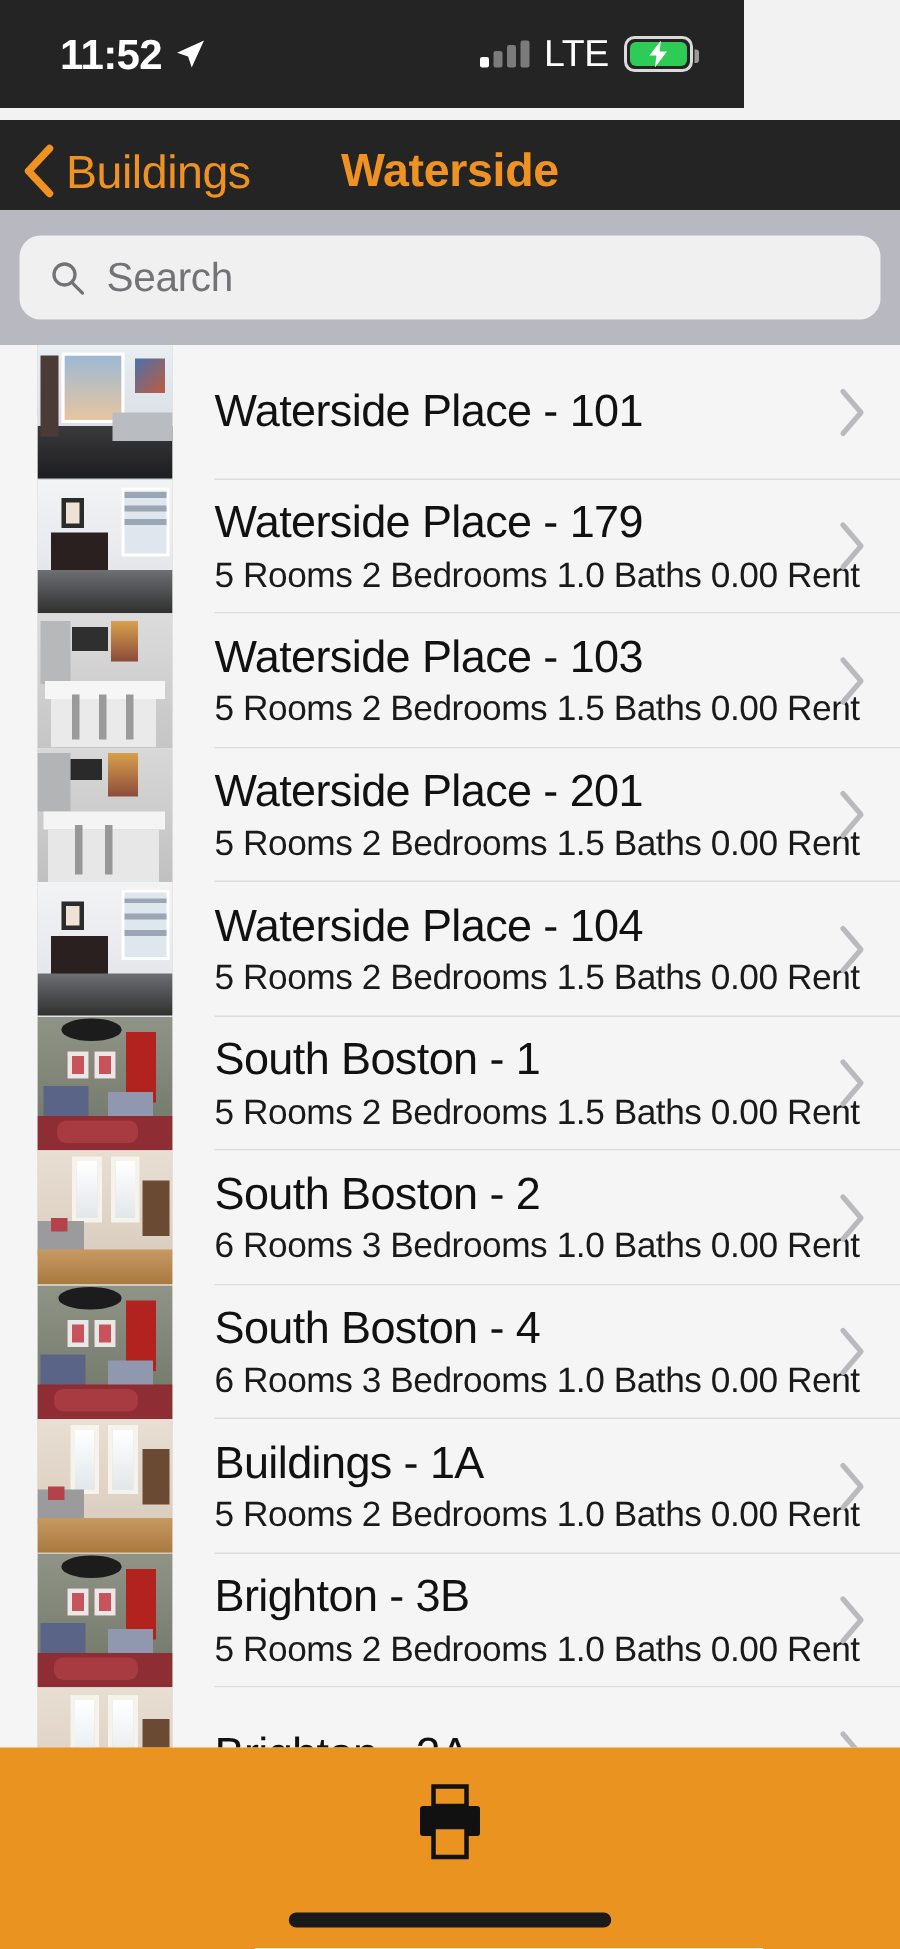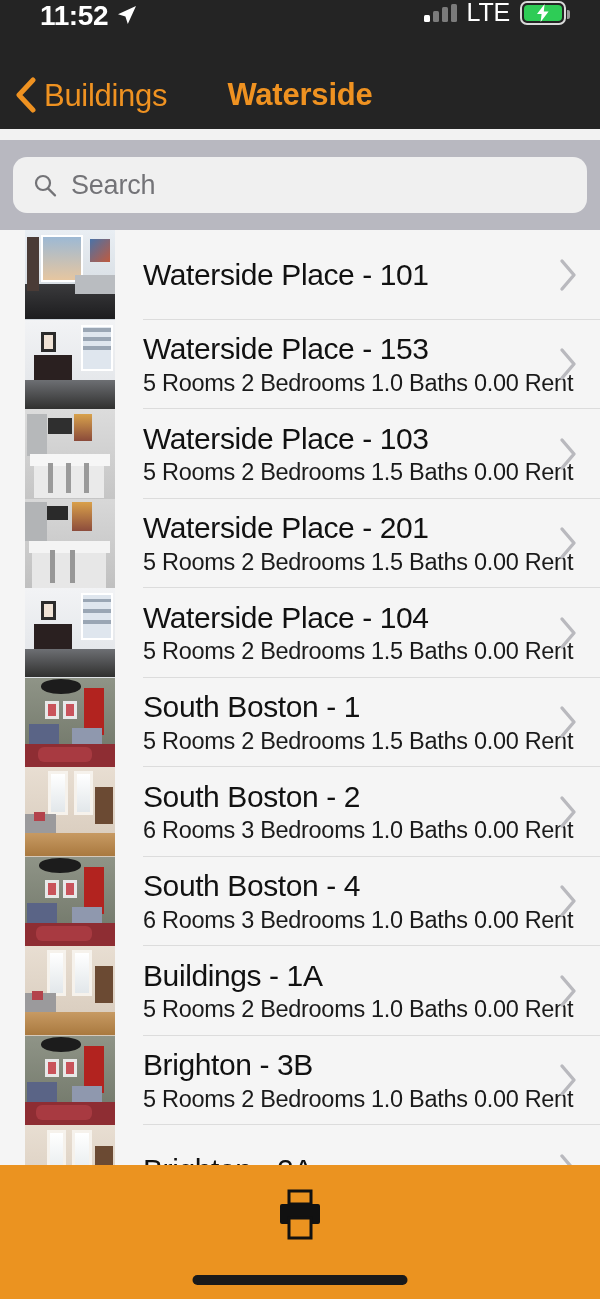--- a/index.html
+++ b/index.html
@@ -19,25 +19,25 @@
     width: 600px;
     height: 1299px;
     overflow: hidden;
     background: #f2f2f2;
   }
 
   
   .status-bar {
     position: absolute;
     top: 0; left: 0;
-    width: 600px;
+    width: 496px;
     height: 72px;
     background: #242424;
     display: flex;
-    align-items: flex-start;
+    align-items: center;
     justify-content: space-between;
     padding: 0 34px 0 40px;
   }
   .status-left {
     display: flex;
     align-items: center;
     gap: 9px;
   }
   .status-time {
     color: #ffffff;
@@ -105,21 +105,21 @@
   .battery .bolt {
     position: absolute;
     left: 50%; top: 50%;
     transform: translate(-50%, -50%);
     width: 16px; height: 18px;
   }
 
   
   .nav-bar {
     position: absolute;
-    top: 61px; left: 0;
+    top: 80px; left: 0;
     width: 600px;
     height: 68px;
     background: #242424;
     display: flex;
     align-items: center;
   }
   .back-button {
     display: flex;
     align-items: center;
     gap: 8px;
@@ -356,21 +356,21 @@
           <div class="sc" style="inset:0;background:linear-gradient(#f2f3f5,#dfe2e6)"></div>
           <div class="sc" style="left:62%;top:6%;width:36%;height:52%;background:#dfe6ee;border:2px solid #fff"></div>
           <div class="sc" style="left:64%;top:10%;width:32%;height:4%;background:#9aa6b4"></div>
           <div class="sc" style="left:64%;top:20%;width:32%;height:4%;background:#9aa6b4"></div>
           <div class="sc" style="left:64%;top:30%;width:32%;height:4%;background:#9aa6b4"></div>
           <div class="sc" style="left:18%;top:14%;width:16%;height:22%;background:#f0e3d6;border:3px solid #2b2b2b"></div>
           <div class="sc" style="left:10%;top:40%;width:42%;height:30%;background:#2a2020"></div>
           <div class="sc" style="left:0;top:68%;width:100%;height:32%;background:linear-gradient(#6d6f73,#30302f)"></div>
         </div>
         <div class="row-body">
-          <div class="row-title">Waterside Place - 153</div>
+          <div class="row-title">Waterside Place - 179</div>
           <div class="row-sub">5 Rooms 2 Bedrooms 1.0 Baths 0.00 Rent</div>
           <div class="row-sep"></div>
         </div>
         <svg class="row-chevron" viewBox="0 0 20 34">
           <path d="M4 3 L16 17 L4 31" fill="none" stroke="#b9b9be" stroke-width="3.4" stroke-linecap="round" stroke-linejoin="round"></path>
         </svg>
       </div>
       <div class="row">
         <div class="thumb">
           <div class="sc" style="inset:0;background:linear-gradient(#dcdcdc,#c5c5c5)"></div>

